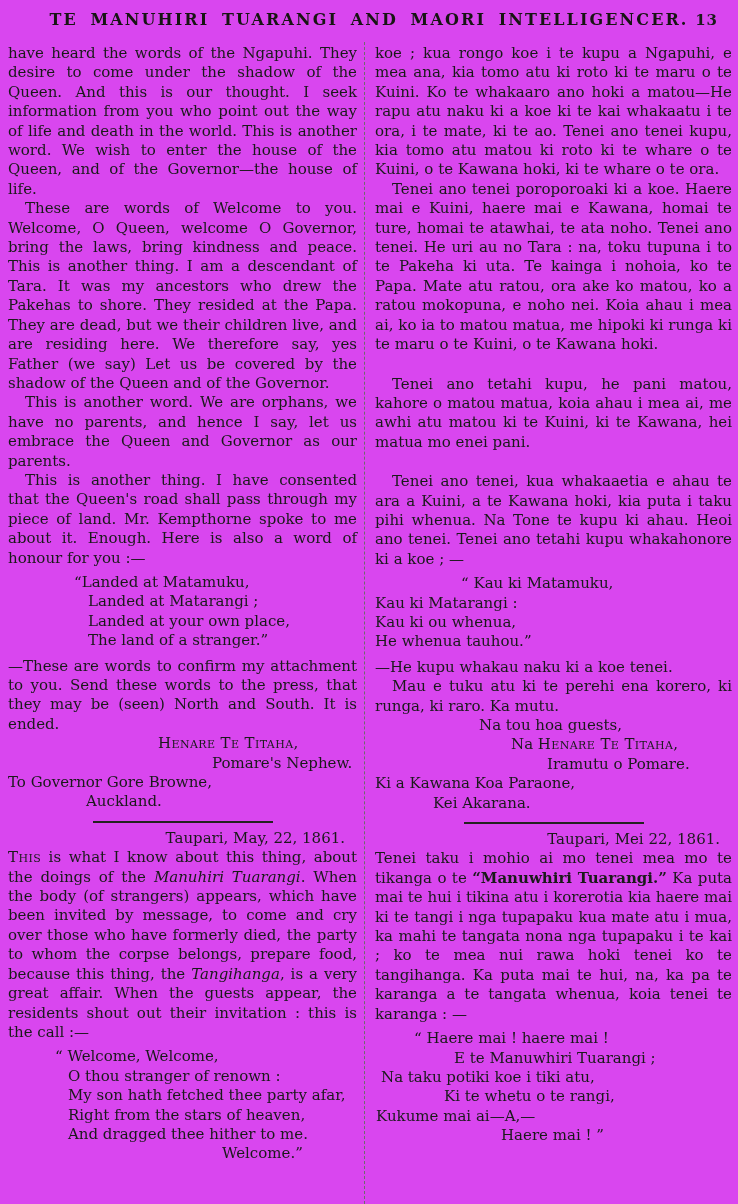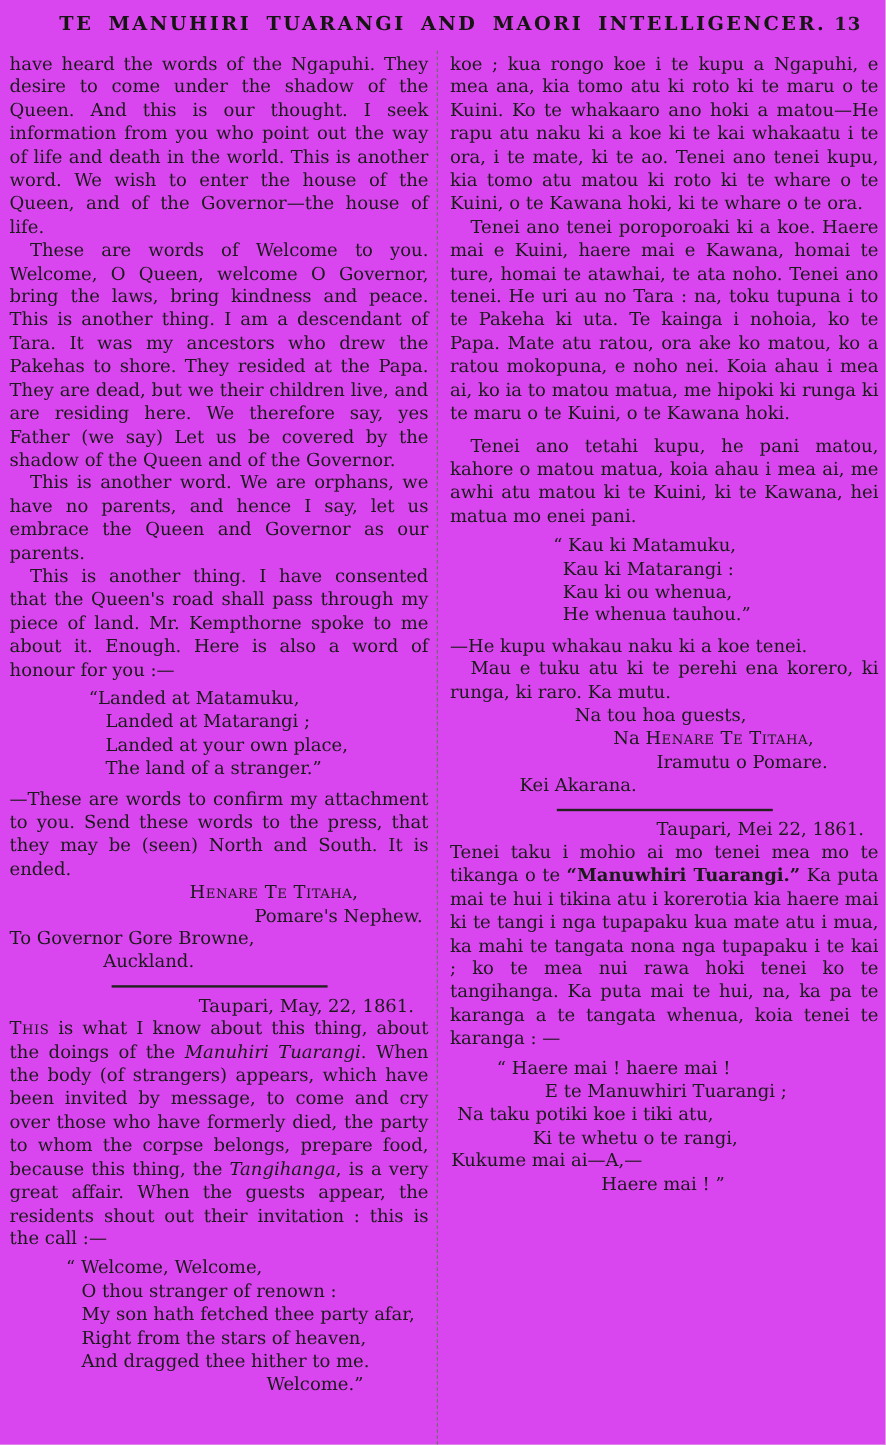--- a/index.html
+++ b/index.html
@@ -20,27 +20,27 @@
     letter-spacing:2.1px; word-spacing:5px; color:#171513;
   }
   .pageno { position:absolute; right:20px; top:11px; font-size:15px; font-weight:bold; letter-spacing:1px; }
   
   .columns { display:flex; height:1162px; overflow:hidden; }
   .col { box-sizing:border-box; font-size:15px; line-height:19.4px; text-align:justify; }
   .col-left  { width:364px; padding:2px 7px 0 8px; }
   .col-right { width:374px; padding:2px 6px 0 10px; border-left:1px dashed #6d6d6d; }
   p { margin:0; }
   p.ind { text-indent:17px; }
-  p.gap { margin-top:8px; }
+  p.gap { margin-top:20px; }
   
   .verse { margin:5px 0 6px 0; text-align:left; }
   .verse div { white-space:nowrap; }
   .v-l1 div { margin-left:80px; }  .v-l1 div:nth-child(1) { margin-left:66px; }
   .v-l2 div { margin-left:60px; }  .v-l2 div:nth-child(1) { margin-left:47px; } .v-l2 div:nth-child(6) { margin-left:214px; }
-  .v-r1 div { margin-left:94px; }  .v-r1 div:nth-child(1) { margin-left:86px; }
+  .v-r1 div { }  .v-r1 div:nth-child(1) { margin-left:86px; }
   .v-r2 div:nth-child(1) { margin-left:39px; }
   .v-r2 div:nth-child(2) { margin-left:79px; }
   .v-r2 div:nth-child(3) { margin-left:6px; }
   .v-r2 div:nth-child(4) { margin-left:69px; }
   .v-r2 div:nth-child(5) { margin-left:1px; }
   .v-r2 div:nth-child(6) { margin-left:126px; }
   
   .sig { text-align:left; }
   .sig-left  .l1 { margin-left:62px; }
   .sig-left  .l2 { margin-left:150px; }
@@ -107,35 +107,37 @@
         <div>Right from the stars of heaven,</div>
         <div>And dragged thee hither to me.</div>
         <div>Welcome.”</div>
       </div>
     </div>
 
     <div class="col col-right">
       <p>koe ; kua rongo koe i te kupu a Ngapuhi, e mea ana, kia tomo atu ki roto ki te maru o te Kuini.  Ko te whakaaro ano hoki a matou—He rapu atu naku ki a koe ki te kai whakaatu i te ora, i te mate, ki te ao.  Tenei ano tenei kupu, kia tomo atu matou ki roto ki te whare o te Kuini, o te Kawana hoki, ki te whare o te ora.</p>
       <p class="ind">Tenei ano tenei poroporoaki ki a koe.  Haere mai e Kuini, haere mai e Kawana, homai te ture, homai te atawhai, te ata noho.  Tenei ano tenei.  He uri au no Tara : na, toku tupuna i to te Pakeha ki uta.  Te kainga i nohoia, ko te Papa.  Mate atu ratou, ora ake ko matou, ko a ratou mokopuna, e noho nei.  Koia ahau i mea ai, ko ia to matou matua, me hipoki ki runga ki te maru o te Kuini, o te Kawana hoki.</p>
       <p class="ind gap">Tenei ano tetahi kupu, he pani matou, kahore o matou matua, koia ahau i mea ai, me awhi atu matou ki te Kuini, ki te Kawana, hei matua mo enei pani.</p>
+      <p class="ind gap">Tenei ano tenei, kua whakaaetia e ahau te ara a Kuini, a te Kawana hoki, kia puta i taku pihi whenua.  Na Tone te kupu ki ahau.  Heoi ano tenei.  Tenei ano tetahi kupu whakahonore ki a koe ; —</p>
 
       <div class="verse v-r1">
         <div>“ Kau ki Matamuku,</div>
         <div>Kau ki Matarangi :</div>
         <div>Kau ki ou whenua,</div>
         <div>He whenua tauhou.”</div>
       </div>
 
       <p>—He kupu whakau naku ki a koe tenei.</p>
       <p class="ind">Mau e tuku atu ki te perehi ena korero, ki runga, ki raro.   Ka mutu.</p>
 
       <div class="sig sig-right">
         <div class="l1">Na tou hoa guests,</div>
         <div class="l2"><span>Na </span><span class="sc">Henare Te Titaha,</span></div>
         <div class="l3">Iramutu o Pomare.</div>
+        <div class="l4">Ki a Kawana Koa Paraone,</div>
         <div class="l5">Kei Akarana.</div>
       </div>
 
       <hr class="rule">
 
       <div class="dateline">Taupari, Mei 22, 1861.</div>
 
       <p><span class="ind">Tenei taku i mohio ai mo tenei mea mo te tikanga o te </span><span class="bd">“Manuwhiri Tuarangi.”</span><span>  Ka puta mai te hui i tikina atu i korerotia kia haere mai ki te tangi i nga tupapaku kua mate atu i mua, ka mahi te tangata nona nga tupapaku i te kai ; ko te mea nui rawa hoki tenei ko te tangihanga.  Ka puta mai te hui, na, ka pa te karanga a te tangata whenua, koia tenei te karanga : —</span></p>
 
       <div class="verse v-r2">

